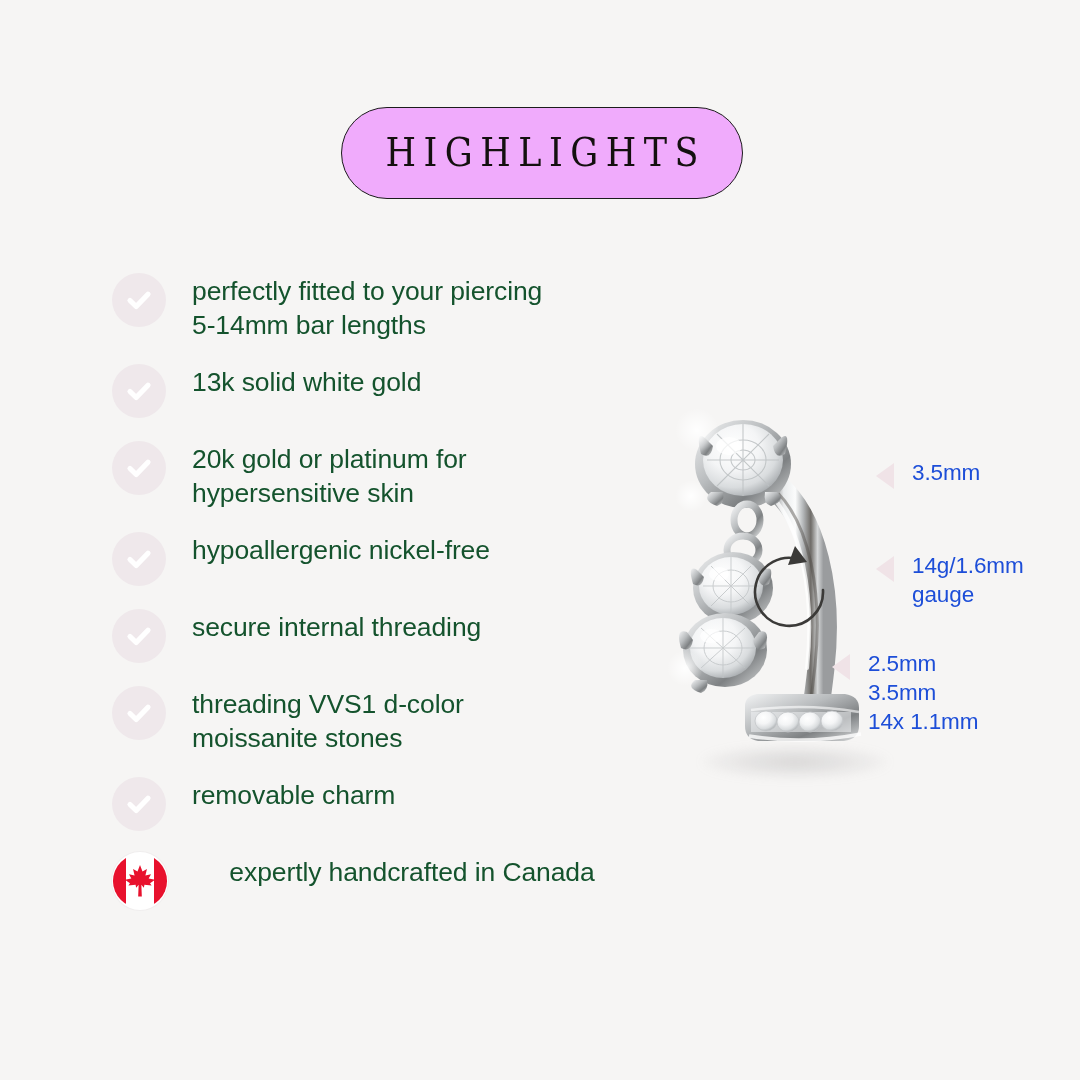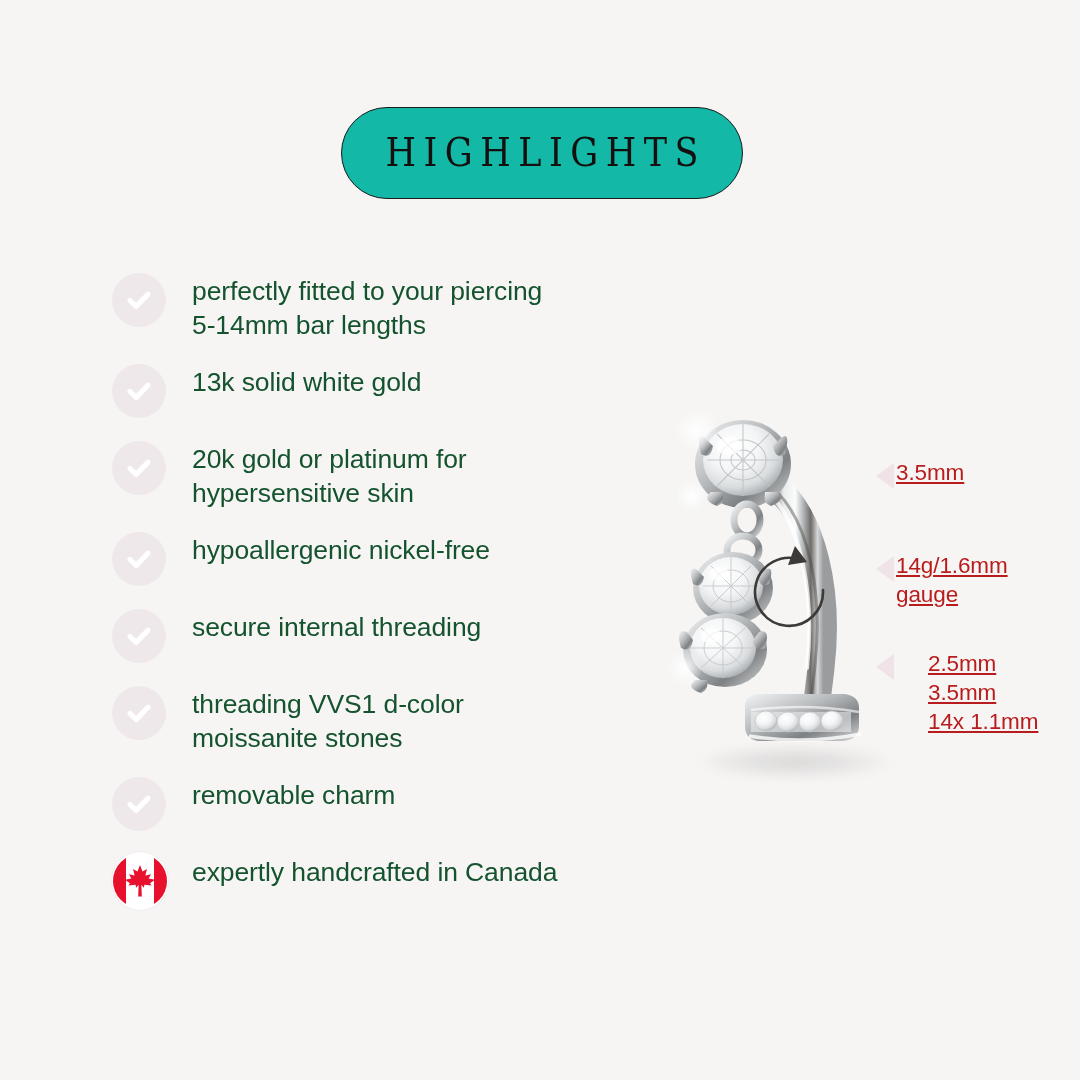--- a/index.html
+++ b/index.html
@@ -24,21 +24,21 @@
     background: #f6f5f4;
   }
 
   
   .title-badge {
     position: absolute;
     left: 341px;
     top: 107px;
     width: 402px;
     height: 92px;
-    background: #14b8a6;
+    background: #f0abfc;
     border: 1.6px solid #1c1c1c;
     border-radius: 46px;
     display: flex;
     align-items: center;
     justify-content: center;
   }
   .title-text {
     font-family: "DejaVu Serif", "Liberation Serif", serif;
     font-size: 35px;
     letter-spacing: 7.5px;
@@ -56,21 +56,21 @@
     top: 272px;
     width: 520px;
   }
 
   .list-item {
     display: flex;
     align-items: flex-start;
     margin-bottom: 21px;
     min-height: 52px;
   }
-  .list-item:last-child { margin-bottom: 0; }
+  .list-item:last-child { margin-bottom: 0; text-align: center; }
 
   .icon-wrap {
     flex: 0 0 56px;
     width: 56px;
     height: 56px;
     display: flex;
     align-items: center;
     justify-content: flex-start;
   }
 
@@ -146,32 +146,31 @@
     flex: 0 0 auto;
     width: 0;
     height: 0;
     border-top: 13px solid transparent;
     border-bottom: 13px solid transparent;
     border-right: 18px solid #f0e3e7;
     margin-top: 5px;
   }
 
   .anno-text {
-    padding-left: 2px;
+    padding-left: 18px;
     font-size: 22.5px;
     line-height: 29px;
-    color: #b91c1c;
+    color: #1d4ed8;
     letter-spacing: -0.1px;
     white-space: pre-line;
-    text-decoration: underline;
   }
 
   #anno-1 { left: 876px; top: 458px; }
   #anno-2 { left: 876px; top: 551px; }
-  #anno-3 { left: 876px; top: 649px; gap: 32px; }
+  #anno-3 { left: 832px; top: 649px; }
 </style>
 </head>
 <body>
 
 <div id="page">
 
   <div class="title-badge">
     <span class="title-text">HIGHLIGHTS</span>
   </div>
 

